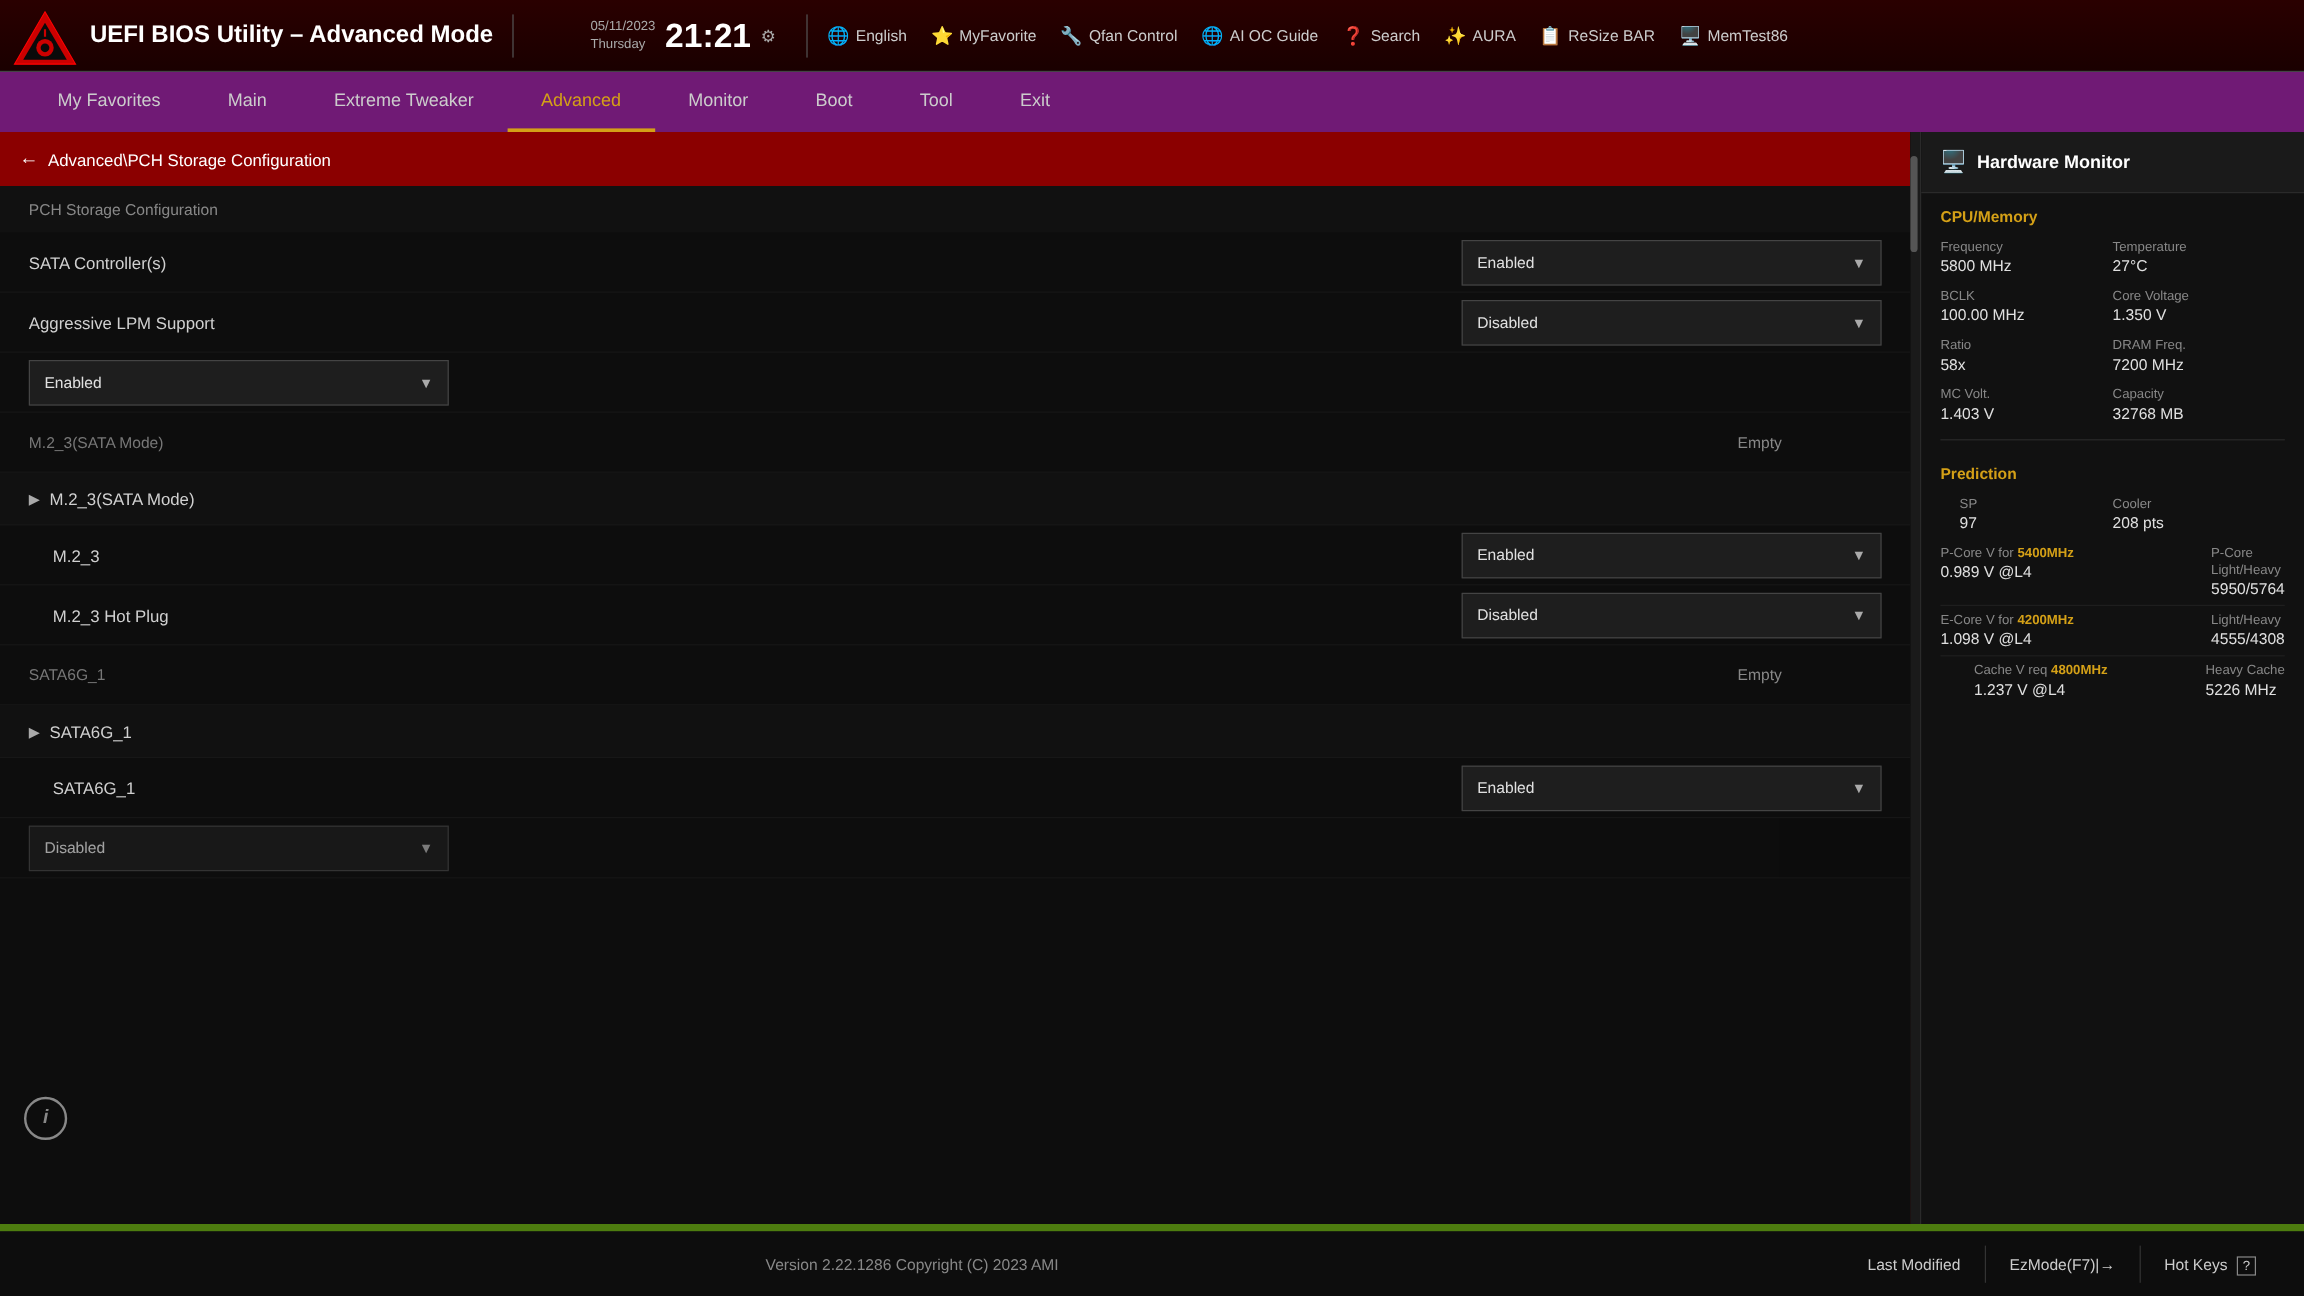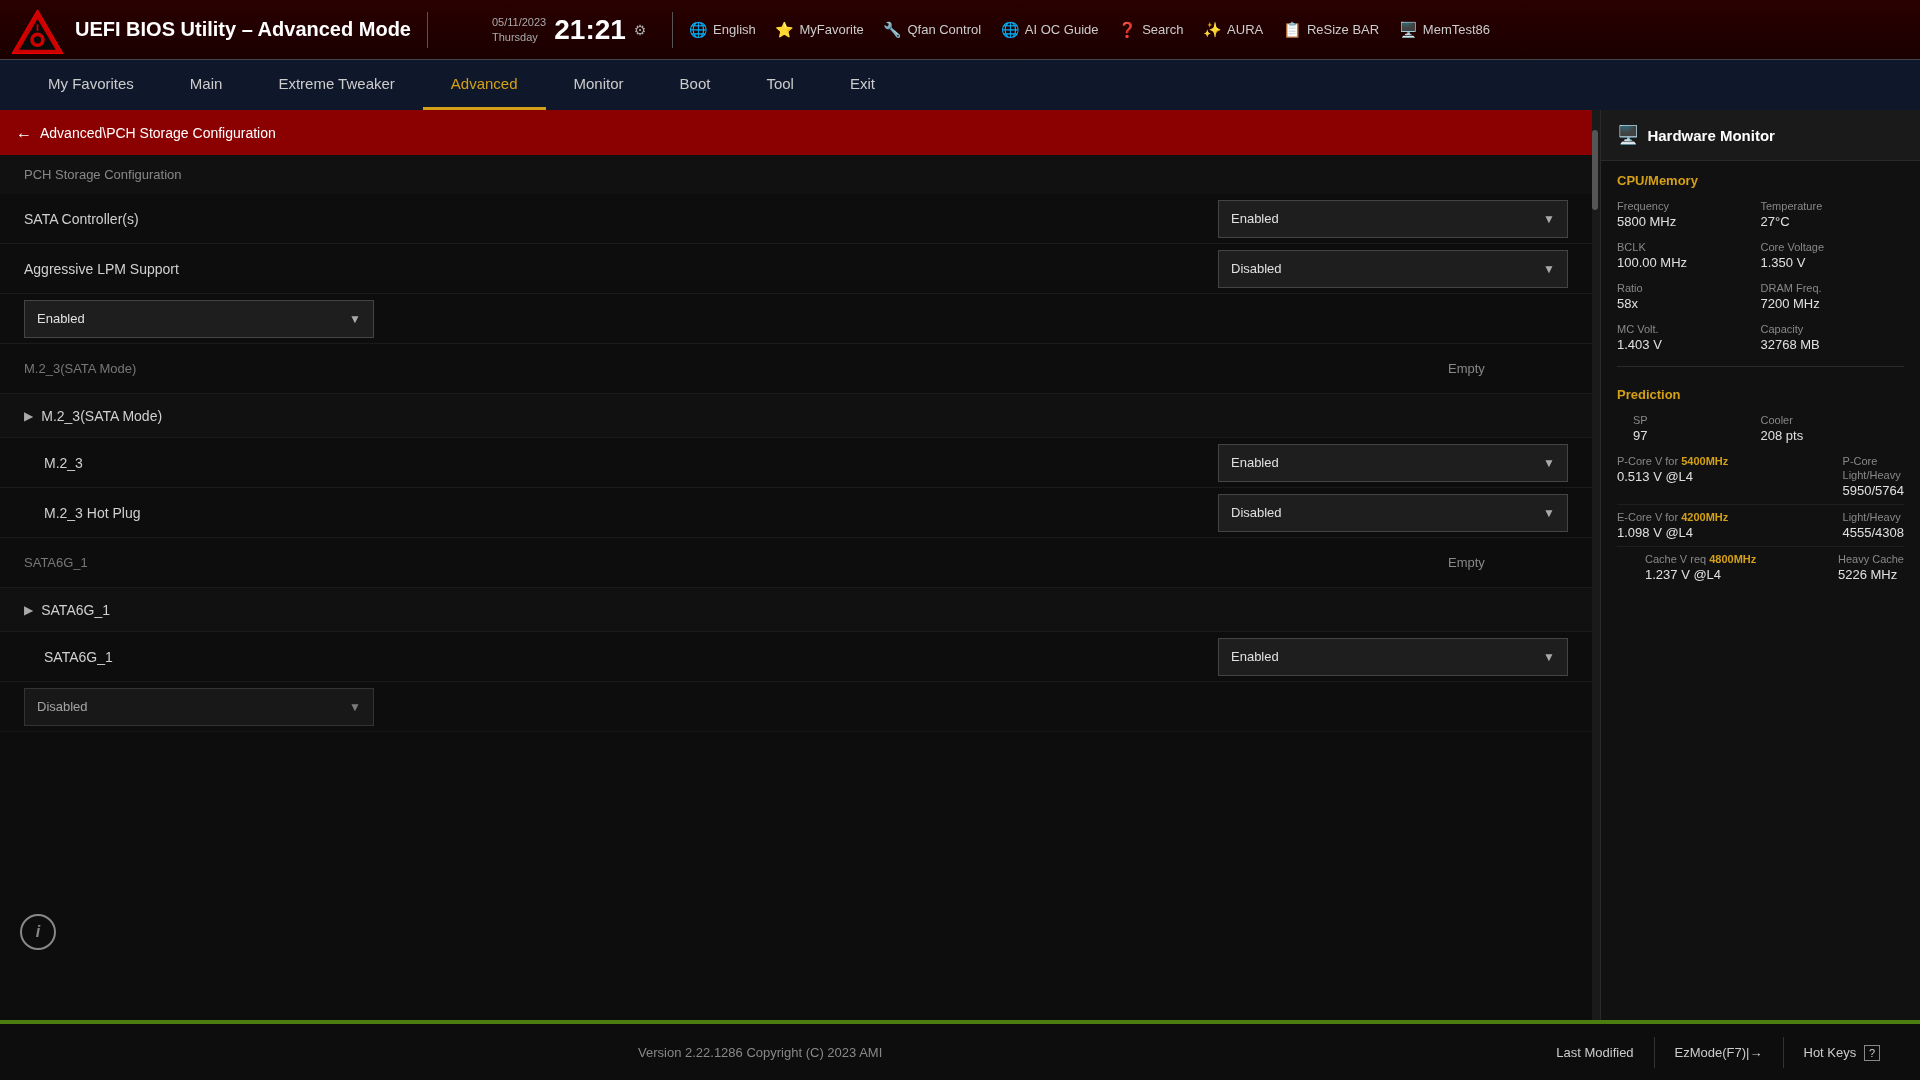--- a/index.html
+++ b/index.html
@@ -96,21 +96,21 @@
       color: #aaa;
       cursor: pointer;
     }
 
     
     .nav-tabs {
       display: flex;
       align-items: center;
       height: 50px;
       padding: 0 20px;
-      background: #0f172a;
+      background: #701a75;
       gap: 0;
     }
     .nav-tab {
       padding: 0 28px;
       height: 50px;
       display: flex;
       align-items: center;
       font-size: 15px;
       font-weight: 500;
       color: #cccccc;
@@ -324,21 +324,21 @@
       border-radius: 3px;
       margin-top: 10px;
     }
 
     
     .footer {
       position: relative;
       z-index: 10;
       height: 60px;
       background: #0d0d0d;
-      border-top: 4px solid #4d7c0f;
+      border-top: 6px solid #4d7c0f;
       display: flex;
       align-items: center;
       justify-content: center;
       gap: 16px;
     }
     .footer-version {
       flex: 1;
       text-align: center;
       font-size: 13px;
       color: #888;
@@ -582,21 +582,21 @@
         </div>
       </div>
 
       <div style="padding:6px 0;border-bottom:1px solid #1e1e1e;">
         <div style="display:flex;justify-content:space-between;align-items:flex-start;">
           <div>
             <div class="stat-label">
               <span>P-Core V for</span>
               <span class="highlight-yellow">5400MHz</span>
             </div>
-            <div class="stat-value">0.513 V @L4</div>
+            <div class="stat-value">0.989 V @L4</div>
           </div>
           <div>
             <div class="stat-label">P-Core</div>
             <div class="stat-label">Light/Heavy</div>
             <div class="stat-value">5950/5764</div>
           </div>
         </div>
       </div>
 
       <div style="padding:6px 0;border-bottom:1px solid #1e1e1e;">

